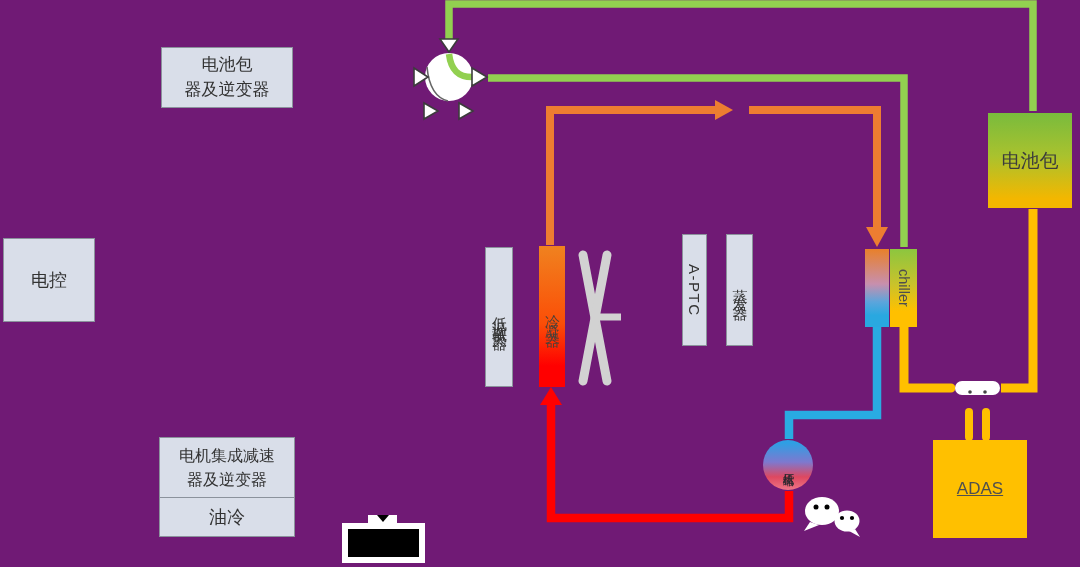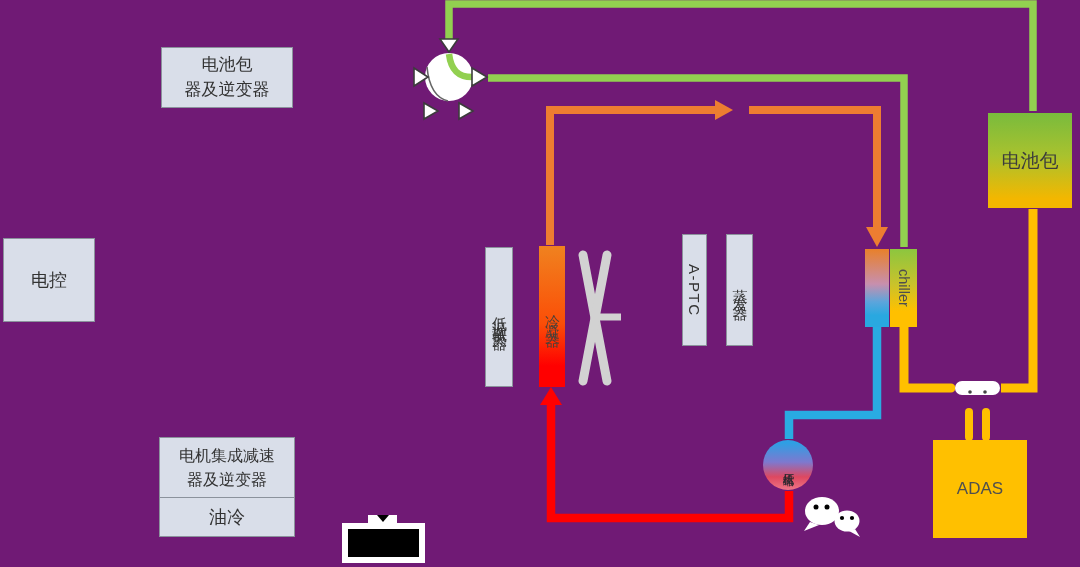--- a/index.html
+++ b/index.html
@@ -13,21 +13,21 @@
     position:absolute;box-sizing:border-box;
     background:#D9DEE9;border:1px solid #8b929c;color:#333;
     display:flex;align-items:center;justify-content:center;text-align:center;
   }
   .vtext{writing-mode:vertical-rl;text-orientation:mixed;}
   .nb{border:none;}
   .condenser{background:linear-gradient(180deg,#F0821F 0%,#FB4E07 55%,#FF0000 85%);color:#4c4038;}
   .chiller-left{background:linear-gradient(180deg,#E8802A 0%,#C78FAE 45%,#5BA5DC 68%,#29A8E0 85%);}
   .chiller-right{background:linear-gradient(180deg,#8CC63F 0%,#C9C22B 45%,#FFC000 80%);color:#4e4e4e;}
   .battery{background:linear-gradient(180deg,#79BB3D 0%,#A9C22E 45%,#F3B700 90%);color:#3c3c3c;}
-  .adas{background:#FFC000;color:#4f4f4f;}
+  .adas{background:#FFC000;color:#4f4f4f;text-decoration:underline;}
   .compressor{
     border-radius:50%;
     background:linear-gradient(180deg,#2E9FE4 6%,#7D79CF 44%,#DE4860 74%,#EE7586 100%);
     color:#26262d;
   }
   .emptybox{border:6px solid #fff;background:#000;}
   .watermark{
     position:absolute;left:858px;top:499px;z-index:6;
     font-size:28px;font-weight:bold;color:#fff;letter-spacing:0px;white-space:nowrap;
     text-shadow:-2px -2px 0 #000,2px -2px 0 #000,-2px 2px 0 #000,2px 2px 0 #000,0 3px 1px #000;

